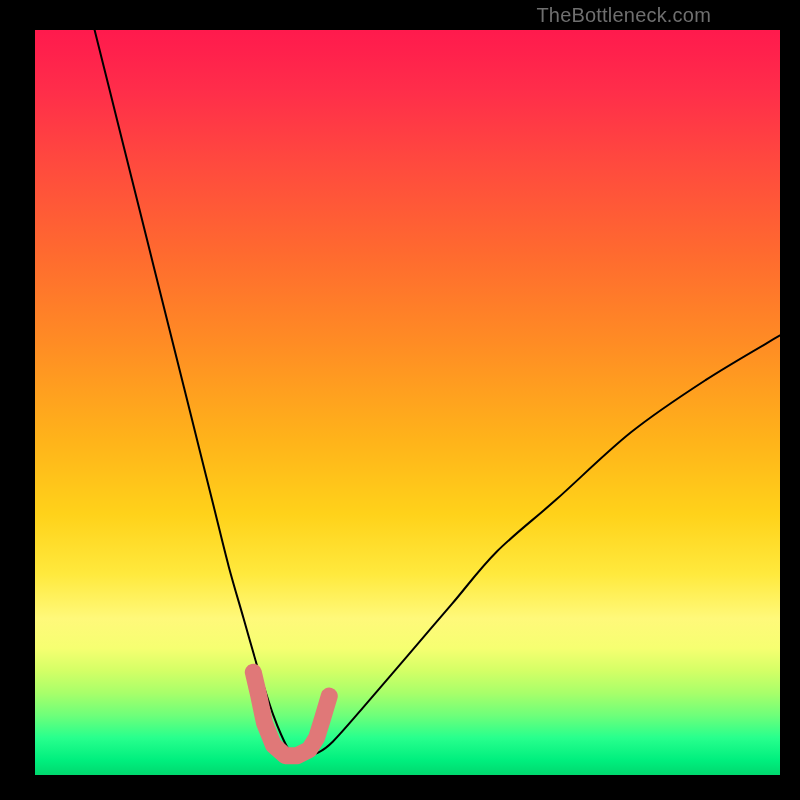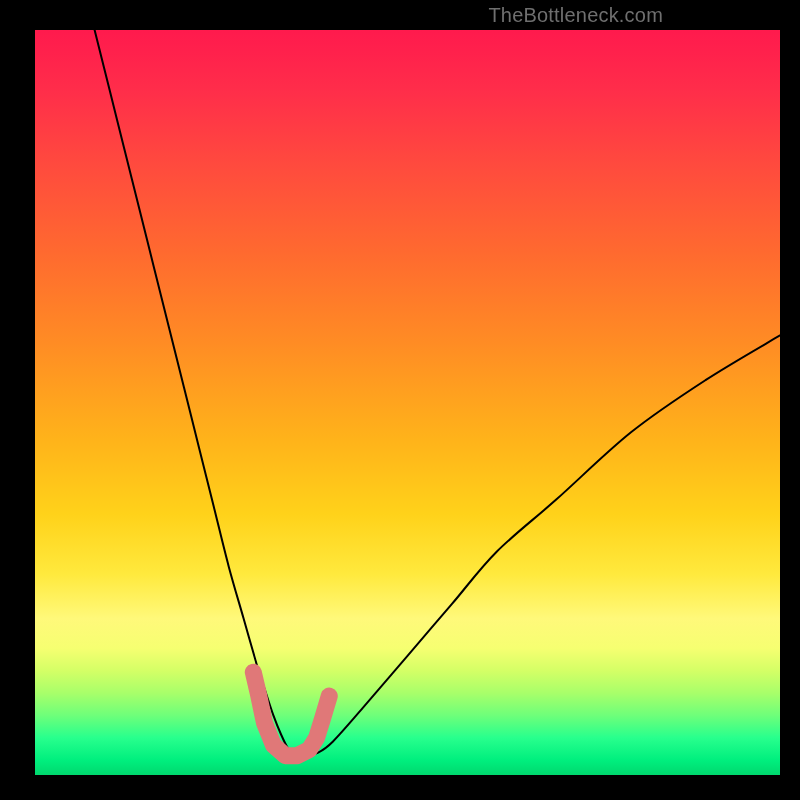--- a/index.html
+++ b/index.html
@@ -11,20 +11,21 @@
     background: #000;
     font-family: Arial, Helvetica, sans-serif;
   }
   .frame {
     position: absolute;
     left: 0;
     top: 0;
     width: 681px;
     height: 800px;
     background: #000;
+    padding-left: 48px;
   }
   .plot {
     position: absolute;
     left: 35px;
     top: 30px;
     width: 745px;
     height: 745px;
     overflow: hidden;
   }
   .gradient-bg {

